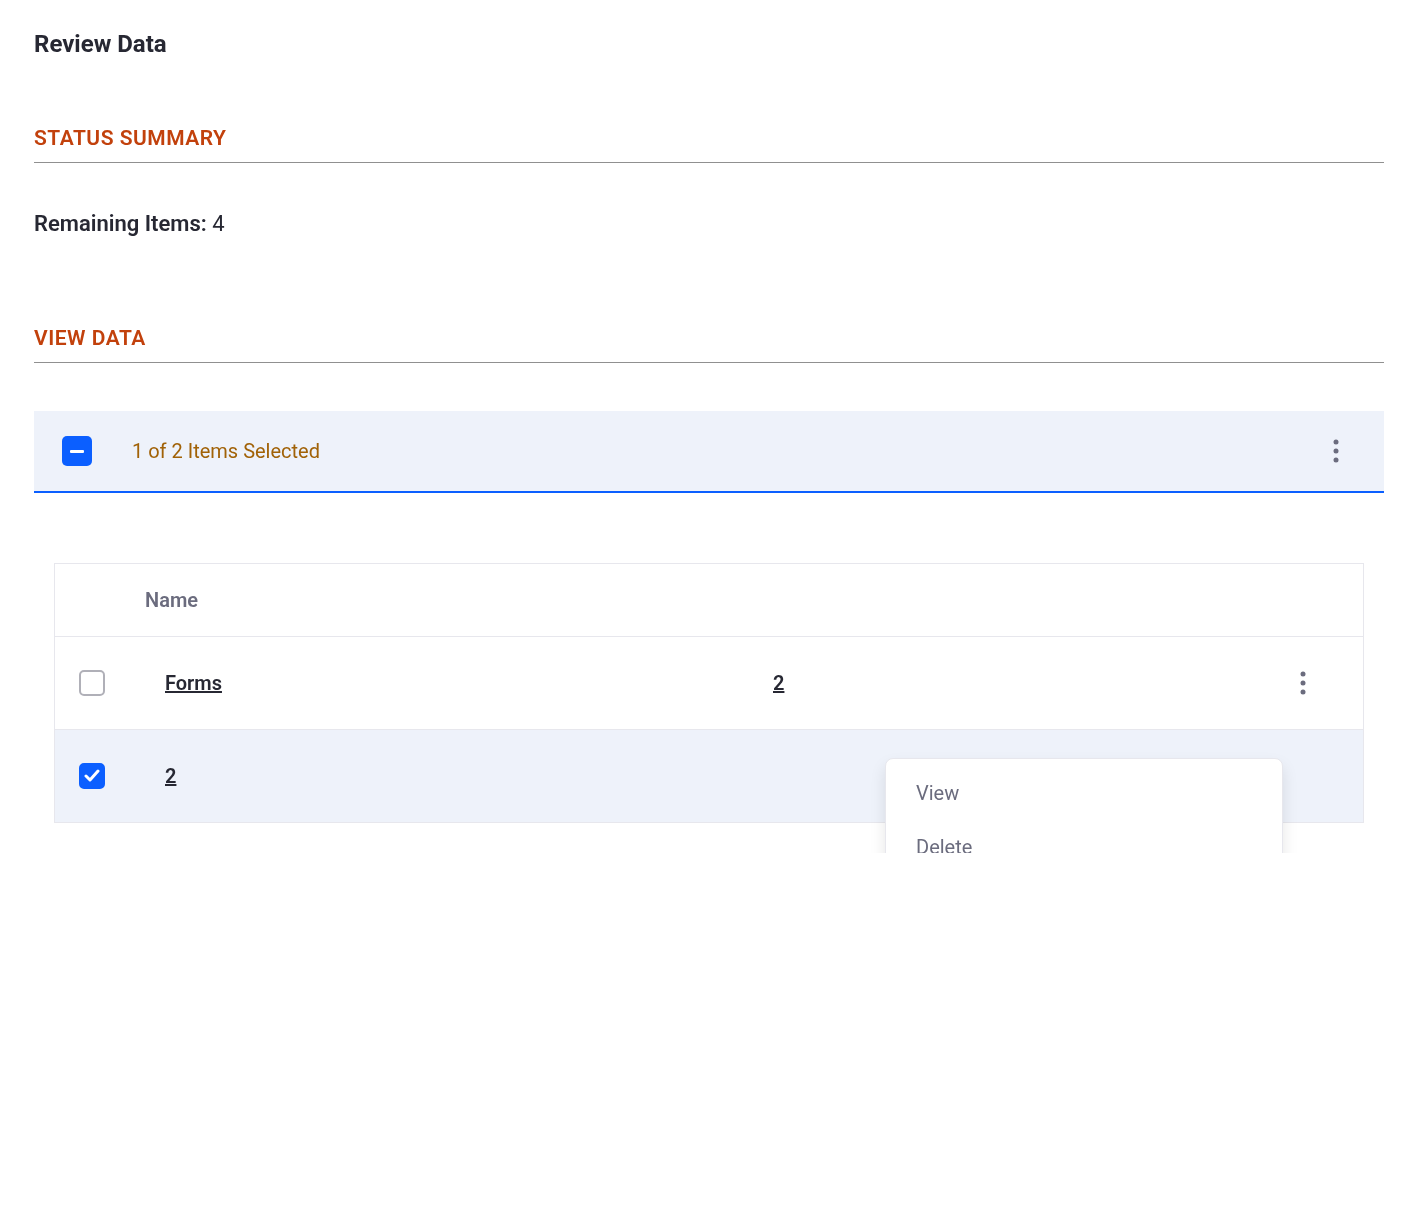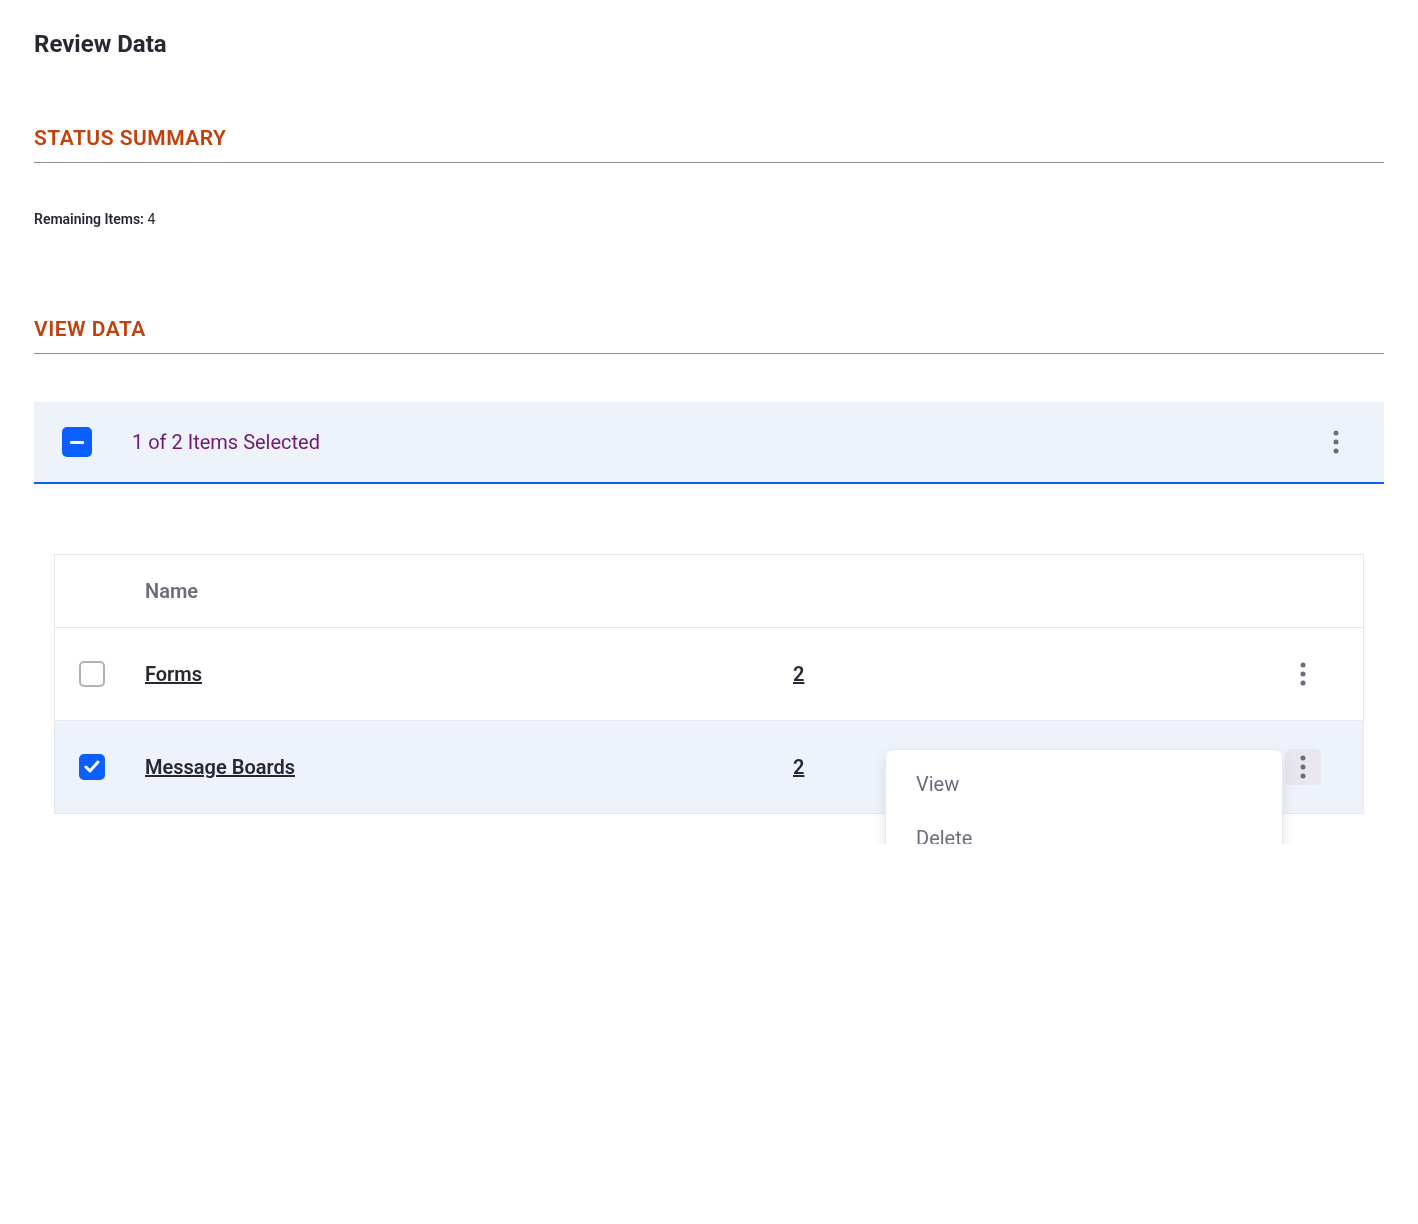--- a/index.html
+++ b/index.html
@@ -24,21 +24,21 @@
       font-size: 21px;
       font-weight: 600;
       color: #c2410c;
       letter-spacing: 0.5px;
       text-transform: uppercase;
       padding-bottom: 12px;
       border-bottom: 1px solid #909090;
       margin-bottom: 48px;
     }
     .remaining-line {
-      font-size: 14px;
+      font-size: 22px;
       color: #272833;
       margin-bottom: 90px;
     }
     .remaining-line .label {
       font-weight: 600;
     }
     .remaining-line .value {
       font-weight: 400;
     }
     .selection-bar {
@@ -67,21 +67,21 @@
       cursor: pointer;
     }
     .indeterminate-dash {
       width: 14px;
       height: 3px;
       background: #fff;
       border-radius: 1px;
     }
     .selection-text {
       font-size: 20px;
-      color: #701a75;
+      color: #a16207;
     }
     .kebab {
       width: 36px;
       height: 36px;
       display: flex;
       align-items: center;
       justify-content: center;
       cursor: pointer;
       border-radius: 6px;
     }
@@ -116,20 +116,21 @@
       font-weight: 600;
       color: #6b6c7e;
     }
     .table-row {
       display: grid;
       grid-template-columns: 80px 1fr 470px 80px;
       align-items: center;
       padding: 28px 20px 28px 10px;
       border-bottom: 1px solid #e7e7ed;
       position: relative;
+      gap: 20px;
     }
     .table-row:last-child {
       border-bottom: none;
     }
     .table-row.selected {
       background: #eef2fa;
     }
     .row-checkbox {
       width: 26px;
       height: 26px;
@@ -256,23 +257,20 @@
 
     <div class="table-row selected">
       <div>
         <div class="row-checkbox checked">
           <svg viewBox="0 0 16 16">
             <path d="M2 8 L6 12 L14 3" stroke="#fff" stroke-width="3" fill="none" stroke-linecap="round" stroke-linejoin="round"></path>
           </svg>
         </div>
       </div>
       <div>
-        <span class="row-name">Message Boards</span>
-      </div>
-      <div>
         <span class="row-count">2</span>
       </div>
       <div class="row-actions">
         <div class="kebab active">
           <svg viewBox="0 0 6 24">
             <circle cx="3" cy="3" r="2.5"></circle>
             <circle cx="3" cy="12" r="2.5"></circle>
             <circle cx="3" cy="21" r="2.5"></circle>
           </svg>
         </div>

